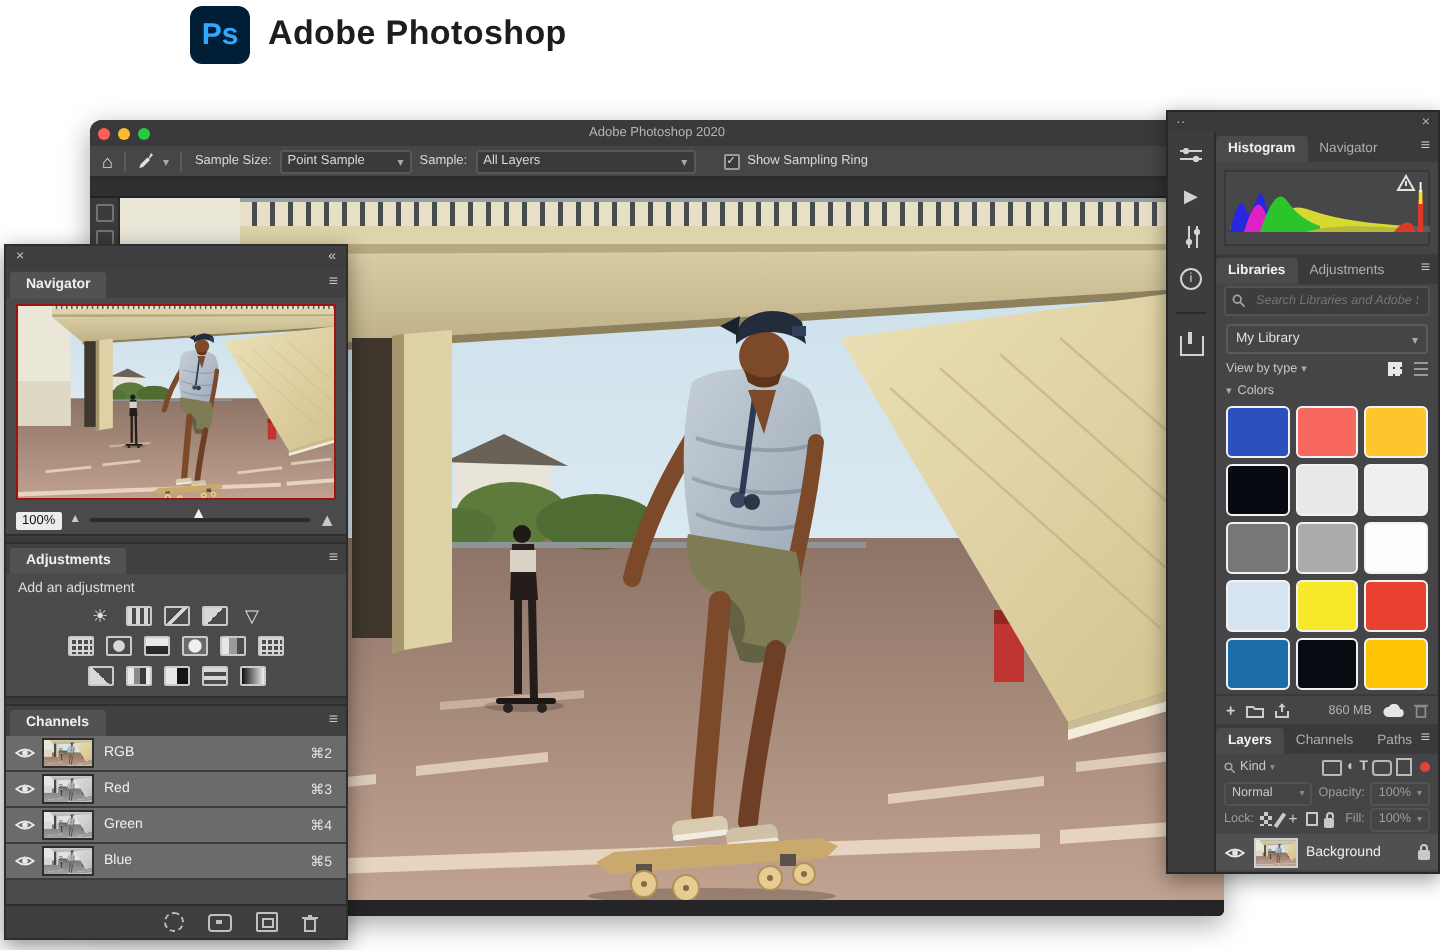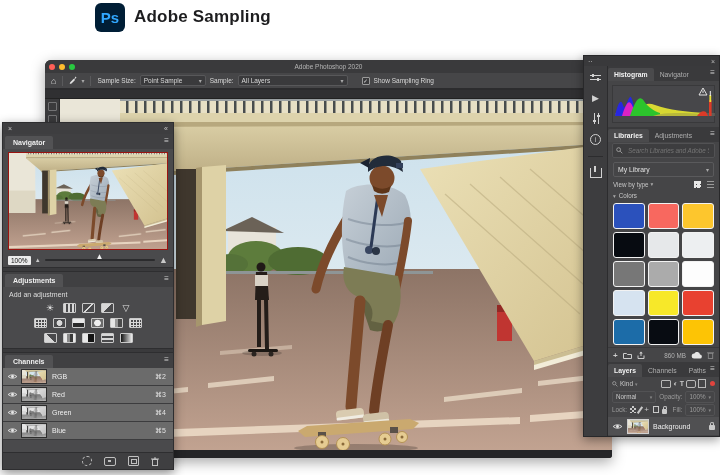--- a/index.html
+++ b/index.html
@@ -272,21 +272,21 @@
           <circle cx="325" cy="340" r="1.5"></circle>
           <circle cx="342" cy="338" r="1.5"></circle>
         </g>
     </symbol>
   </defs>
 </svg>
 
 <div id="stage">
 
   <div class="abs" id="ps-logo">Ps</div>
-  <div class="abs" id="app-name">Adobe Sampling</div>
+  <div class="abs" id="app-name">Adobe Photoshop</div>
 
   <div class="abs" id="win">
     <div class="abs" id="titlebar">
       <span class="tl" style="background-color: rgb(255, 95, 87);"></span>
       <span class="tl" style="background-color: rgb(254, 188, 46);"></span>
       <span class="tl" style="background-color: rgb(40, 200, 64);"></span>
       <span id="win-title">Adobe Photoshop 2020</span>
     </div>
 
     <div class="abs" id="optionsbar">

